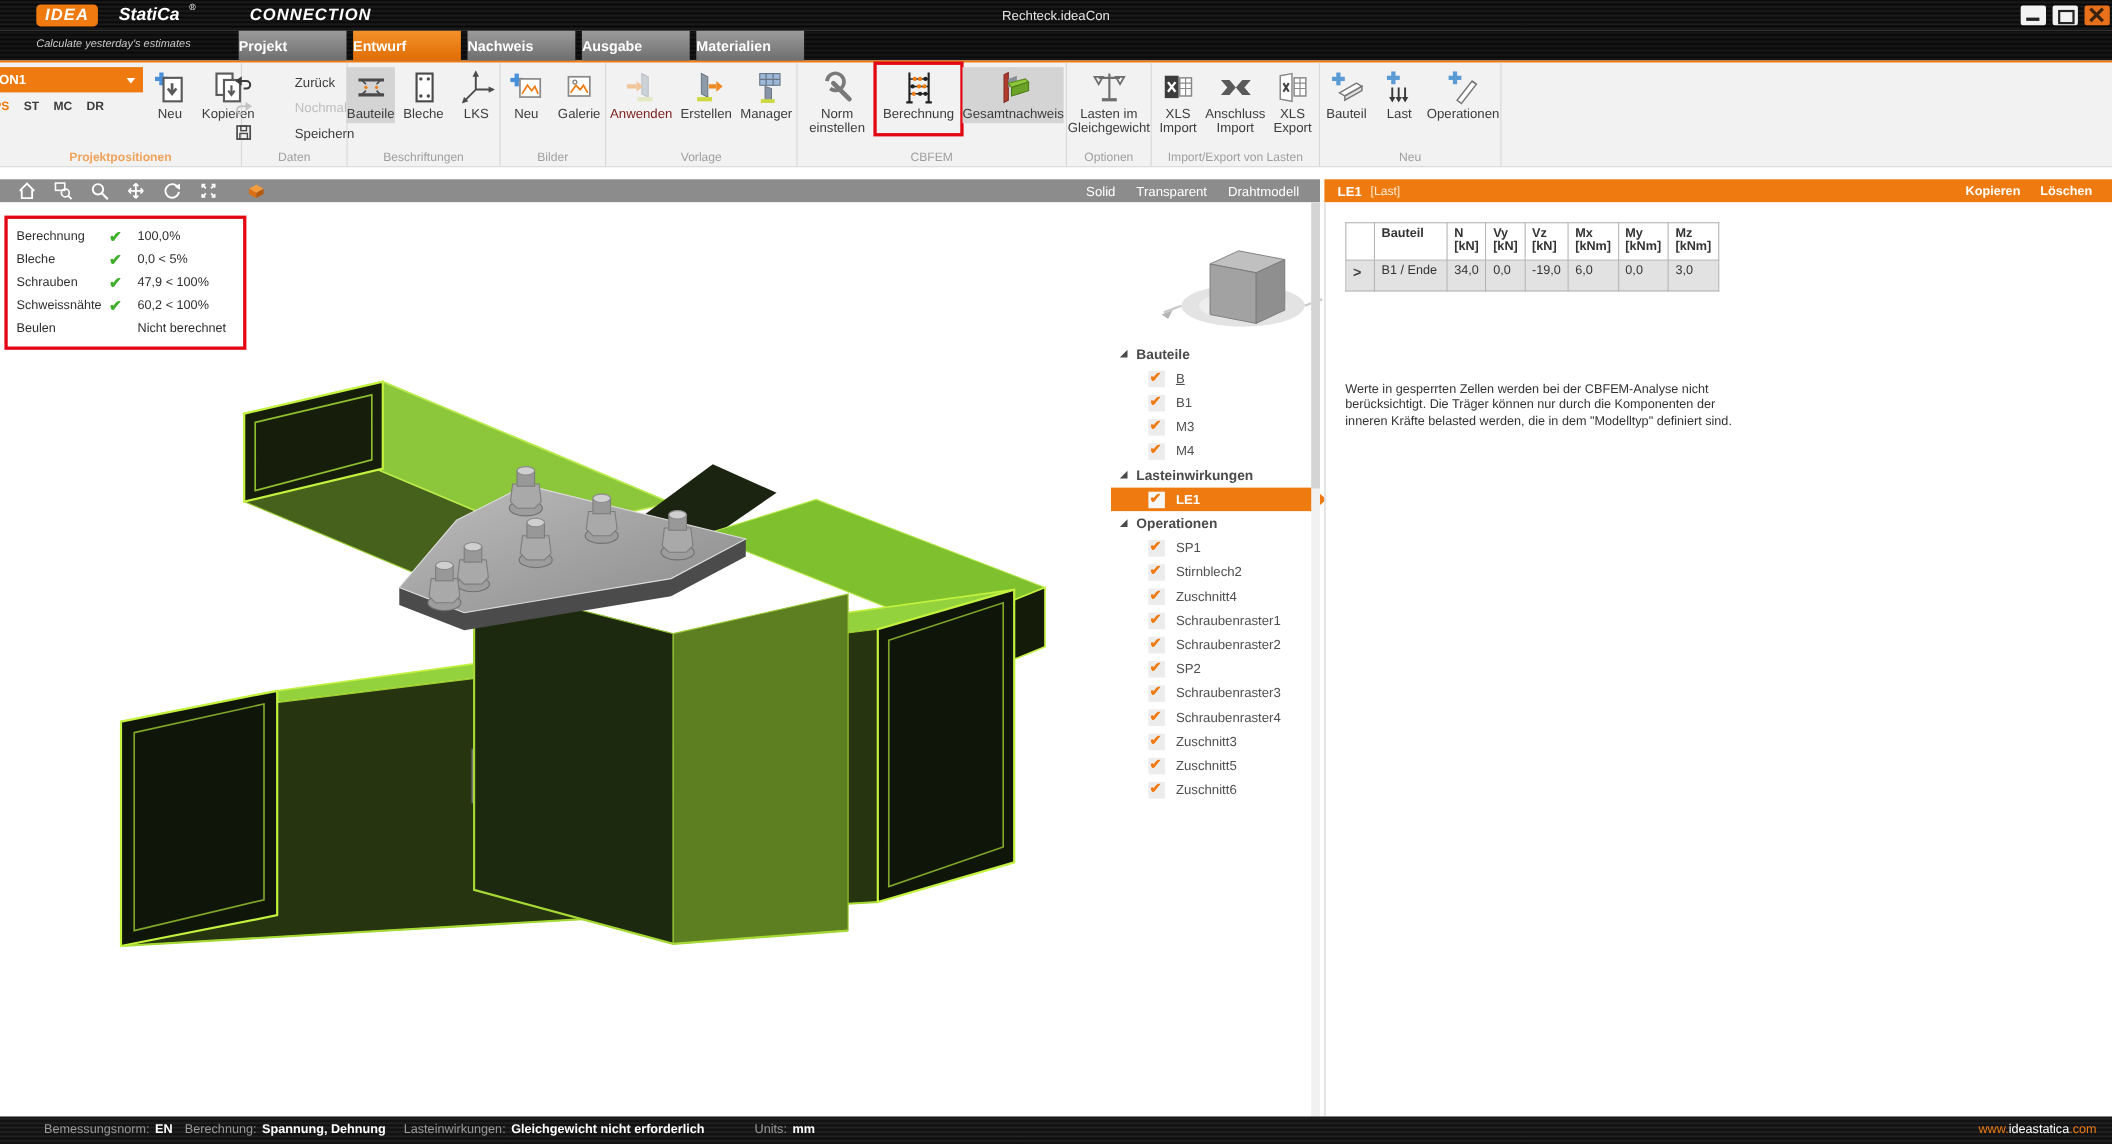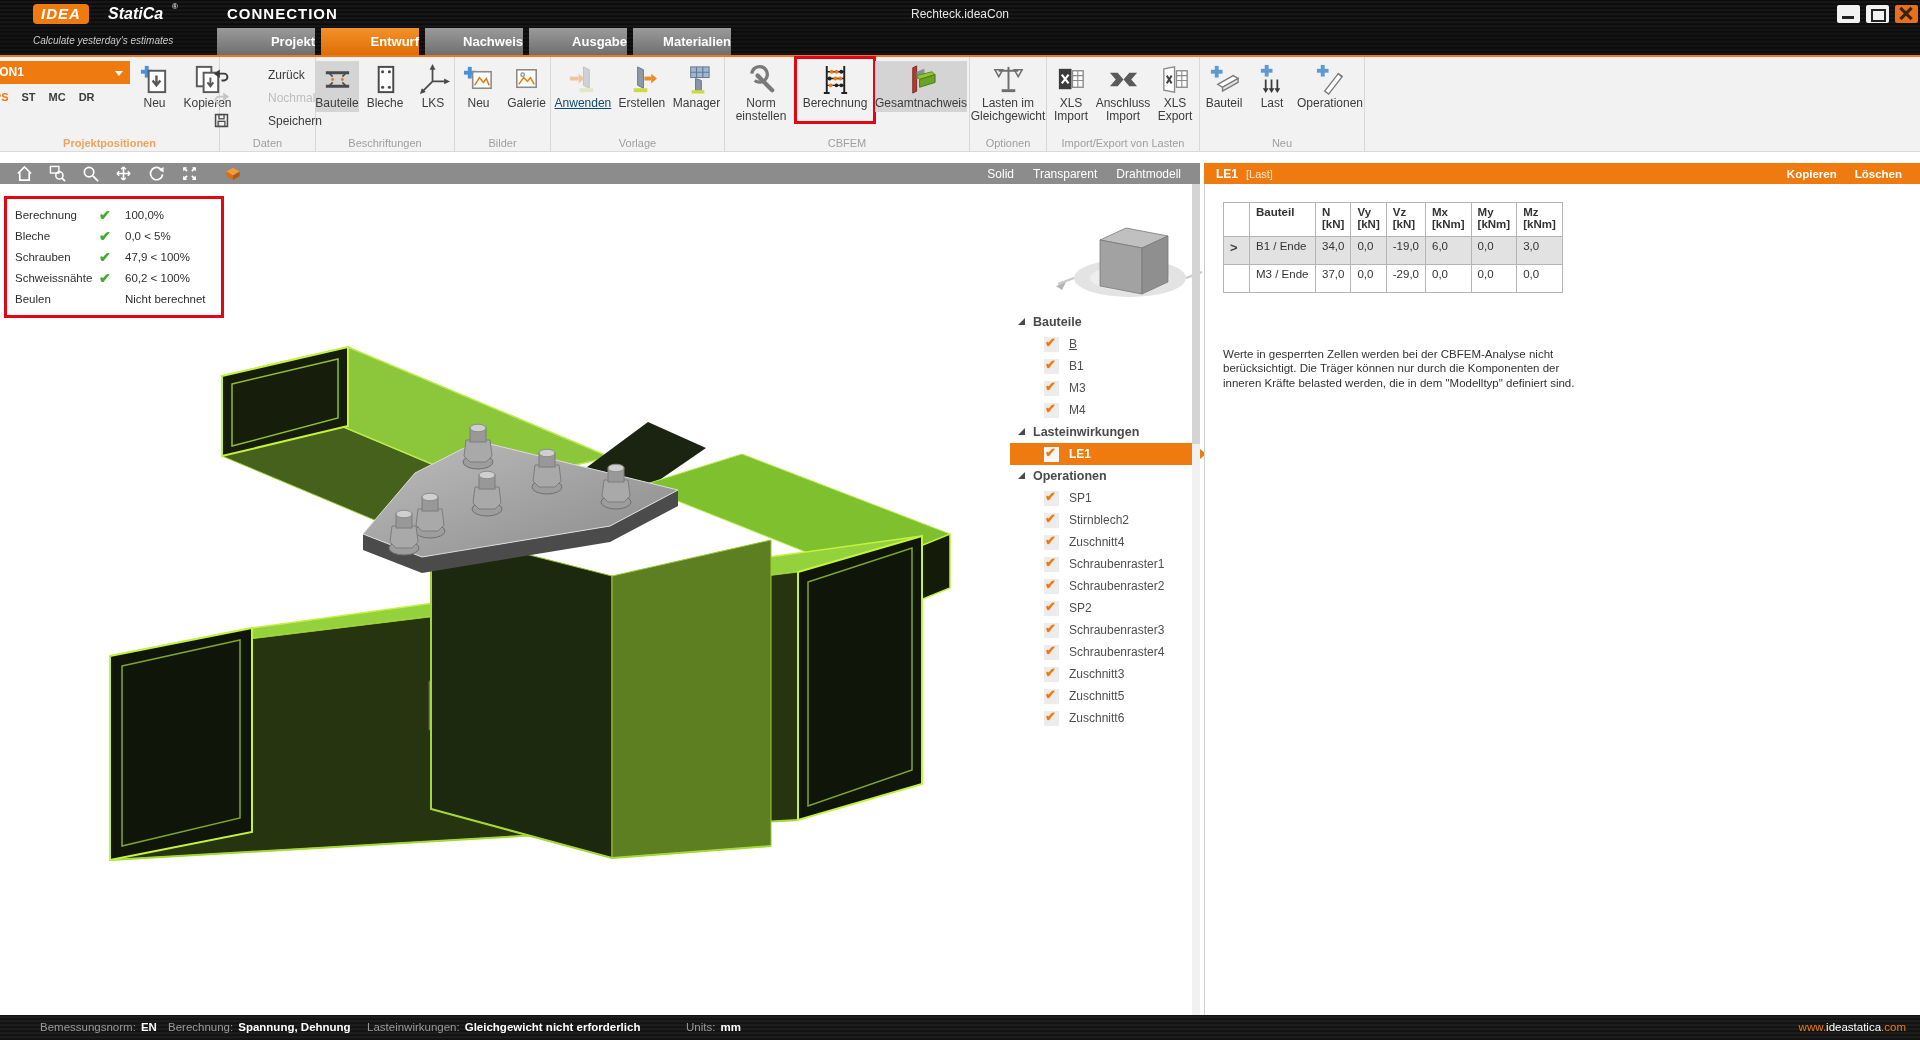--- a/index.html
+++ b/index.html
@@ -5,47 +5,47 @@
   * { margin:0; padding:0; box-sizing:border-box; }
   html,body { width:1920px; height:1040px; background:#fff; font-family:"Liberation Sans", sans-serif; overflow:hidden; position:relative; }
 
   
   #titlebar { position:absolute; left:0; top:0; width:1920px; height:28px;
     background:repeating-linear-gradient(180deg,#060606 0px,#1c1c1c 2px,#0a0a0a 4px); }
   #logo-box { position:absolute; left:33px; top:4px; height:20px; padding:0 8px; background:#ef7b10; border-radius:4px;
     color:#fff; font-weight:bold; font-style:italic; font-size:15px; line-height:20px; letter-spacing:1px; }
   #brand2 { position:absolute; left:108px; top:4px; color:#fff; font-weight:bold; font-style:italic; font-size:16px; line-height:20px; }
   #brand-reg { position:absolute; left:172px; top:2px; color:#fff; font-size:8px; }
-  #module-name { position:absolute; left:227px; top:4px; color:#fff; font-weight:bold; font-size:15px; line-height:20px; letter-spacing:1px; }
+  #module-name { position:absolute; left:227px; top:4px; color:#fff; font-weight:bold; font-style:italic; font-size:15px; line-height:20px; letter-spacing:1px; }
   #doc-title { position:absolute; left:50%; top:7px; transform:translateX(-50%); color:#e6e6e6; font-size:12px; }
   .winbtn { position:absolute; top:5px; width:23px; height:18px; border-radius:2px; background:#f2f2f2; }
   #btn-min { left:1837px; } #btn-max { left:1866px; }
   #btn-close { left:1895px; background:#e8701a; }
   #btn-min::after { content:""; position:absolute; left:5px; bottom:4px; width:12px; height:3px; background:#222; }
   #btn-max::after { content:""; position:absolute; left:5px; top:4px; width:11px; height:9px; border:2px solid #222; }
   #btn-close::before, #btn-close::after { content:""; position:absolute; left:3px; top:7px; width:16px; height:3px; background:#3a2410; }
   #btn-close::before { transform:rotate(45deg);} #btn-close::after { transform:rotate(-45deg);}
 
   
   #tabrow { position:absolute; left:0; top:28px; width:1920px; height:29px;
     background:repeating-linear-gradient(180deg,#0a0a0a 0px,#181818 2px,#070707 4px); border-bottom:2px solid #ef7b10;padding-left:16px; }
   #tagline { position:absolute; left:33px; top:7px; color:#c9c9c9; font-style:italic; font-size:10px; }
-  .tab { position:absolute; top:0; height:27px; width:98px; text-align:right; line-height:27px;
+  .tab { position:absolute; top:0; height:27px; width:98px; text-align:left; line-height:27px;
     color:#fff; font-weight:bold; font-size:13px; background:linear-gradient(#9b9b9b,#6e6e6e); cursor:default; }
   .tab.active { background:linear-gradient(#f49129,#e06d05); }
 
   
   #ribbon { position:absolute; left:0; top:57px; width:1920px; height:95px; background:#f2f2f2; border-bottom:1px solid #dadada; }
   .rgroup { position:absolute; top:0; height:94px; display:flex; align-items:flex-start; justify-content:center; padding-top:4px; border-right:1px solid #d8d8d8; }
   .glabel { position:absolute; bottom:2px; left:0; width:100%; text-align:center; font-size:11px; color:#9f9f9f; }
   .glabel.accent { color:#f0a35c; font-weight:bold; }
   .rbtn { display:flex; flex-direction:column; align-items:center; padding:2px 3px; margin:0 2px; font-size:12px;
     color:#3c3c3c; text-align:center; line-height:1.08; min-width:44px; position:relative; cursor:default; }
   .rbtn svg { width:33px; height:33px; margin-bottom:1px; }
-  .rbtn.disabled { color:#0c4a6e;text-decoration:underline; }
+  .rbtn.disabled { color:#7f1d1d; }
   .rbtn.selected { background:#d4d4d4; }
   .red-outline { position:absolute; left:-5px; top:-5px; right:-5px; height:68px; border:3px solid #e30613; pointer-events:none; }
   .sbtn { display:flex; align-items:center; height:21px; font-size:12px; color:#3c3c3c; margin:1px 0;gap:33px; }
   .sbtn svg { width:17px; height:17px; margin-right:5px; }
   .sbtn.disabled { color:#bdbdbd; }
   #combo-con1 { width:148px; height:23px; background:#ef7b10; color:#fff; font-size:12px; font-weight:bold;
     line-height:23px; padding:0 8px; position:relative; }
   #combo-con1 .caret { position:absolute; right:7px; top:10px; width:0; height:0; border-left:4px solid transparent; border-right:4px solid transparent; border-top:5px solid #fff; }
   #mode-row { display:flex; gap:13px; margin-top:7px; font-size:11px; font-weight:bold; color:#3c3c3c; padding-left:4px; }
   #mode-row .mode.active { color:#ef7b10; }
@@ -629,30 +629,20 @@
     <tr class="sel">
       <td class="csel">&gt;</td>
       <td>B1 / Ende</td>
       <td>34,0</td>
       <td>0,0</td>
       <td>-19,0</td>
       <td>6,0</td>
       <td>0,0</td>
       <td>3,0</td>
     </tr>
-    <tr>
-      <td class="csel"></td>
-      <td>M3 / Ende</td>
-      <td>37,0</td>
-      <td>0,0</td>
-      <td>-29,0</td>
-      <td>0,0</td>
-      <td>0,0</td>
-      <td>0,0</td>
-    </tr>
   </tbody>
     </table>
   <div id="panel-note">Werte in gesperrten Zellen werden bei der CBFEM-Analyse nicht berücksichtigt. Die Träger können nur durch die Komponenten der inneren Kräfte belasted werden, die in dem  "Modelltyp" definiert sind.</div>
 </div>
 
 <div id="statusbar">
   <span class="st-item" style="left:40px">
     <span class="st-label">Bemessungsnorm:</span><span class="st-value">EN</span>
   </span>
   <span class="st-item" style="left:168px">

